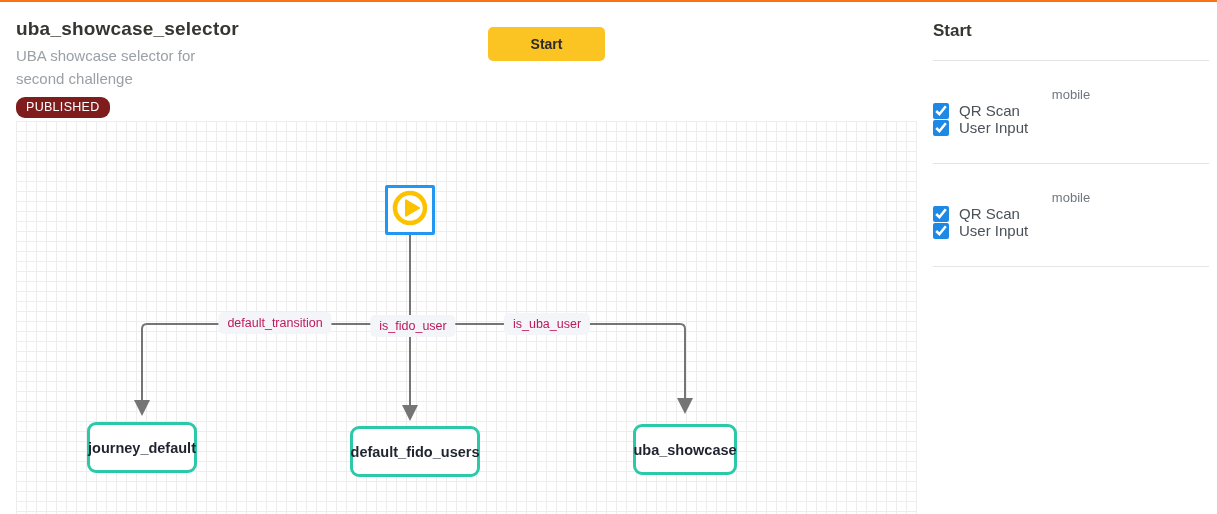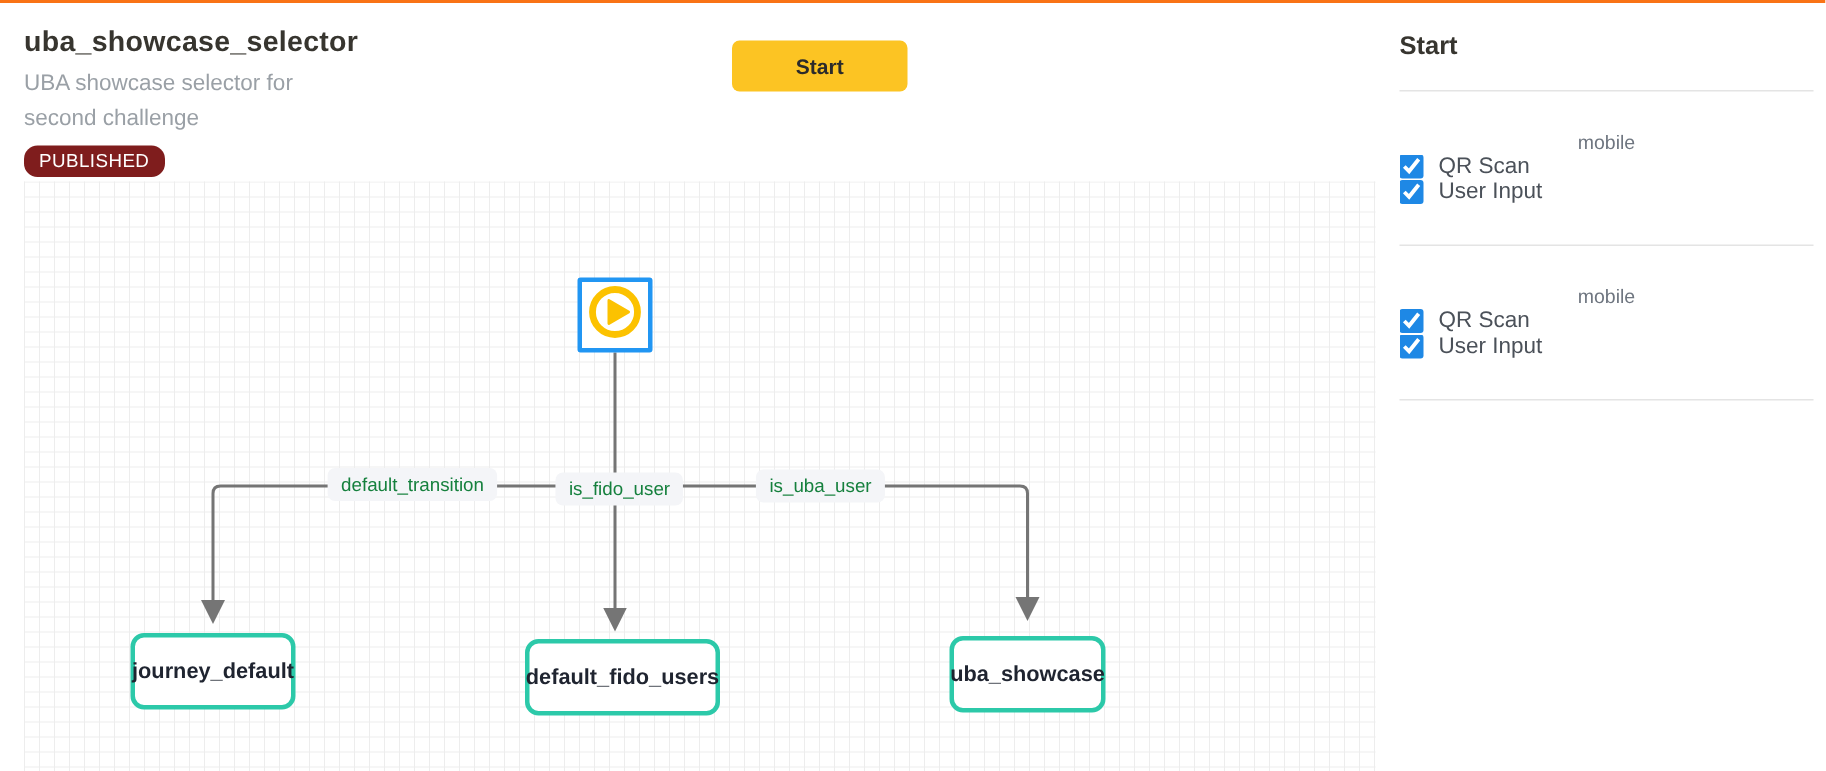--- a/index.html
+++ b/index.html
@@ -27,21 +27,21 @@
               linear-gradient(to bottom, #ededed 1px, transparent 1px);
             background-size:10px 10px; }
   .edges-svg { position:absolute; left:0; top:0; width:901px; height:395px; }
 
   .start-node { position:absolute; left:369px; top:64px; width:50px; height:50px;
                 background:#fff; border:3px solid #2196f3; border-radius:2px;
                 display:flex; align-items:center; justify-content:center; cursor:pointer; }
   .start-node svg { width:40px; height:40px; }
 
   .edge-label { position:absolute; transform:translate(-50%,-50%); background:#f4f5f8;
-                color:#15803d; font-size:12.5px; padding:4px 9px; border-radius:5px;
+                color:#be185d; font-size:12.5px; padding:4px 9px; border-radius:5px;
                 white-space:nowrap; cursor:pointer; }
   .lbl-default { left:259px; top:202px; }
   .lbl-fido    { left:397px; top:205px;text-align:right; }
   .lbl-uba     { left:531px; top:203px; }
 
   .flow-node { position:absolute; background:#fff; border:3px solid #2cc9a9; border-radius:9px;
                display:flex; align-items:center; justify-content:center;
                font-size:14.5px; font-weight:700; color:#1f2430; cursor:pointer; }
   .node-journey { left:71px;  top:301px; width:110px; height:51px; }
   .node-fido    { left:334px; top:305px; width:130px; height:51px; }

